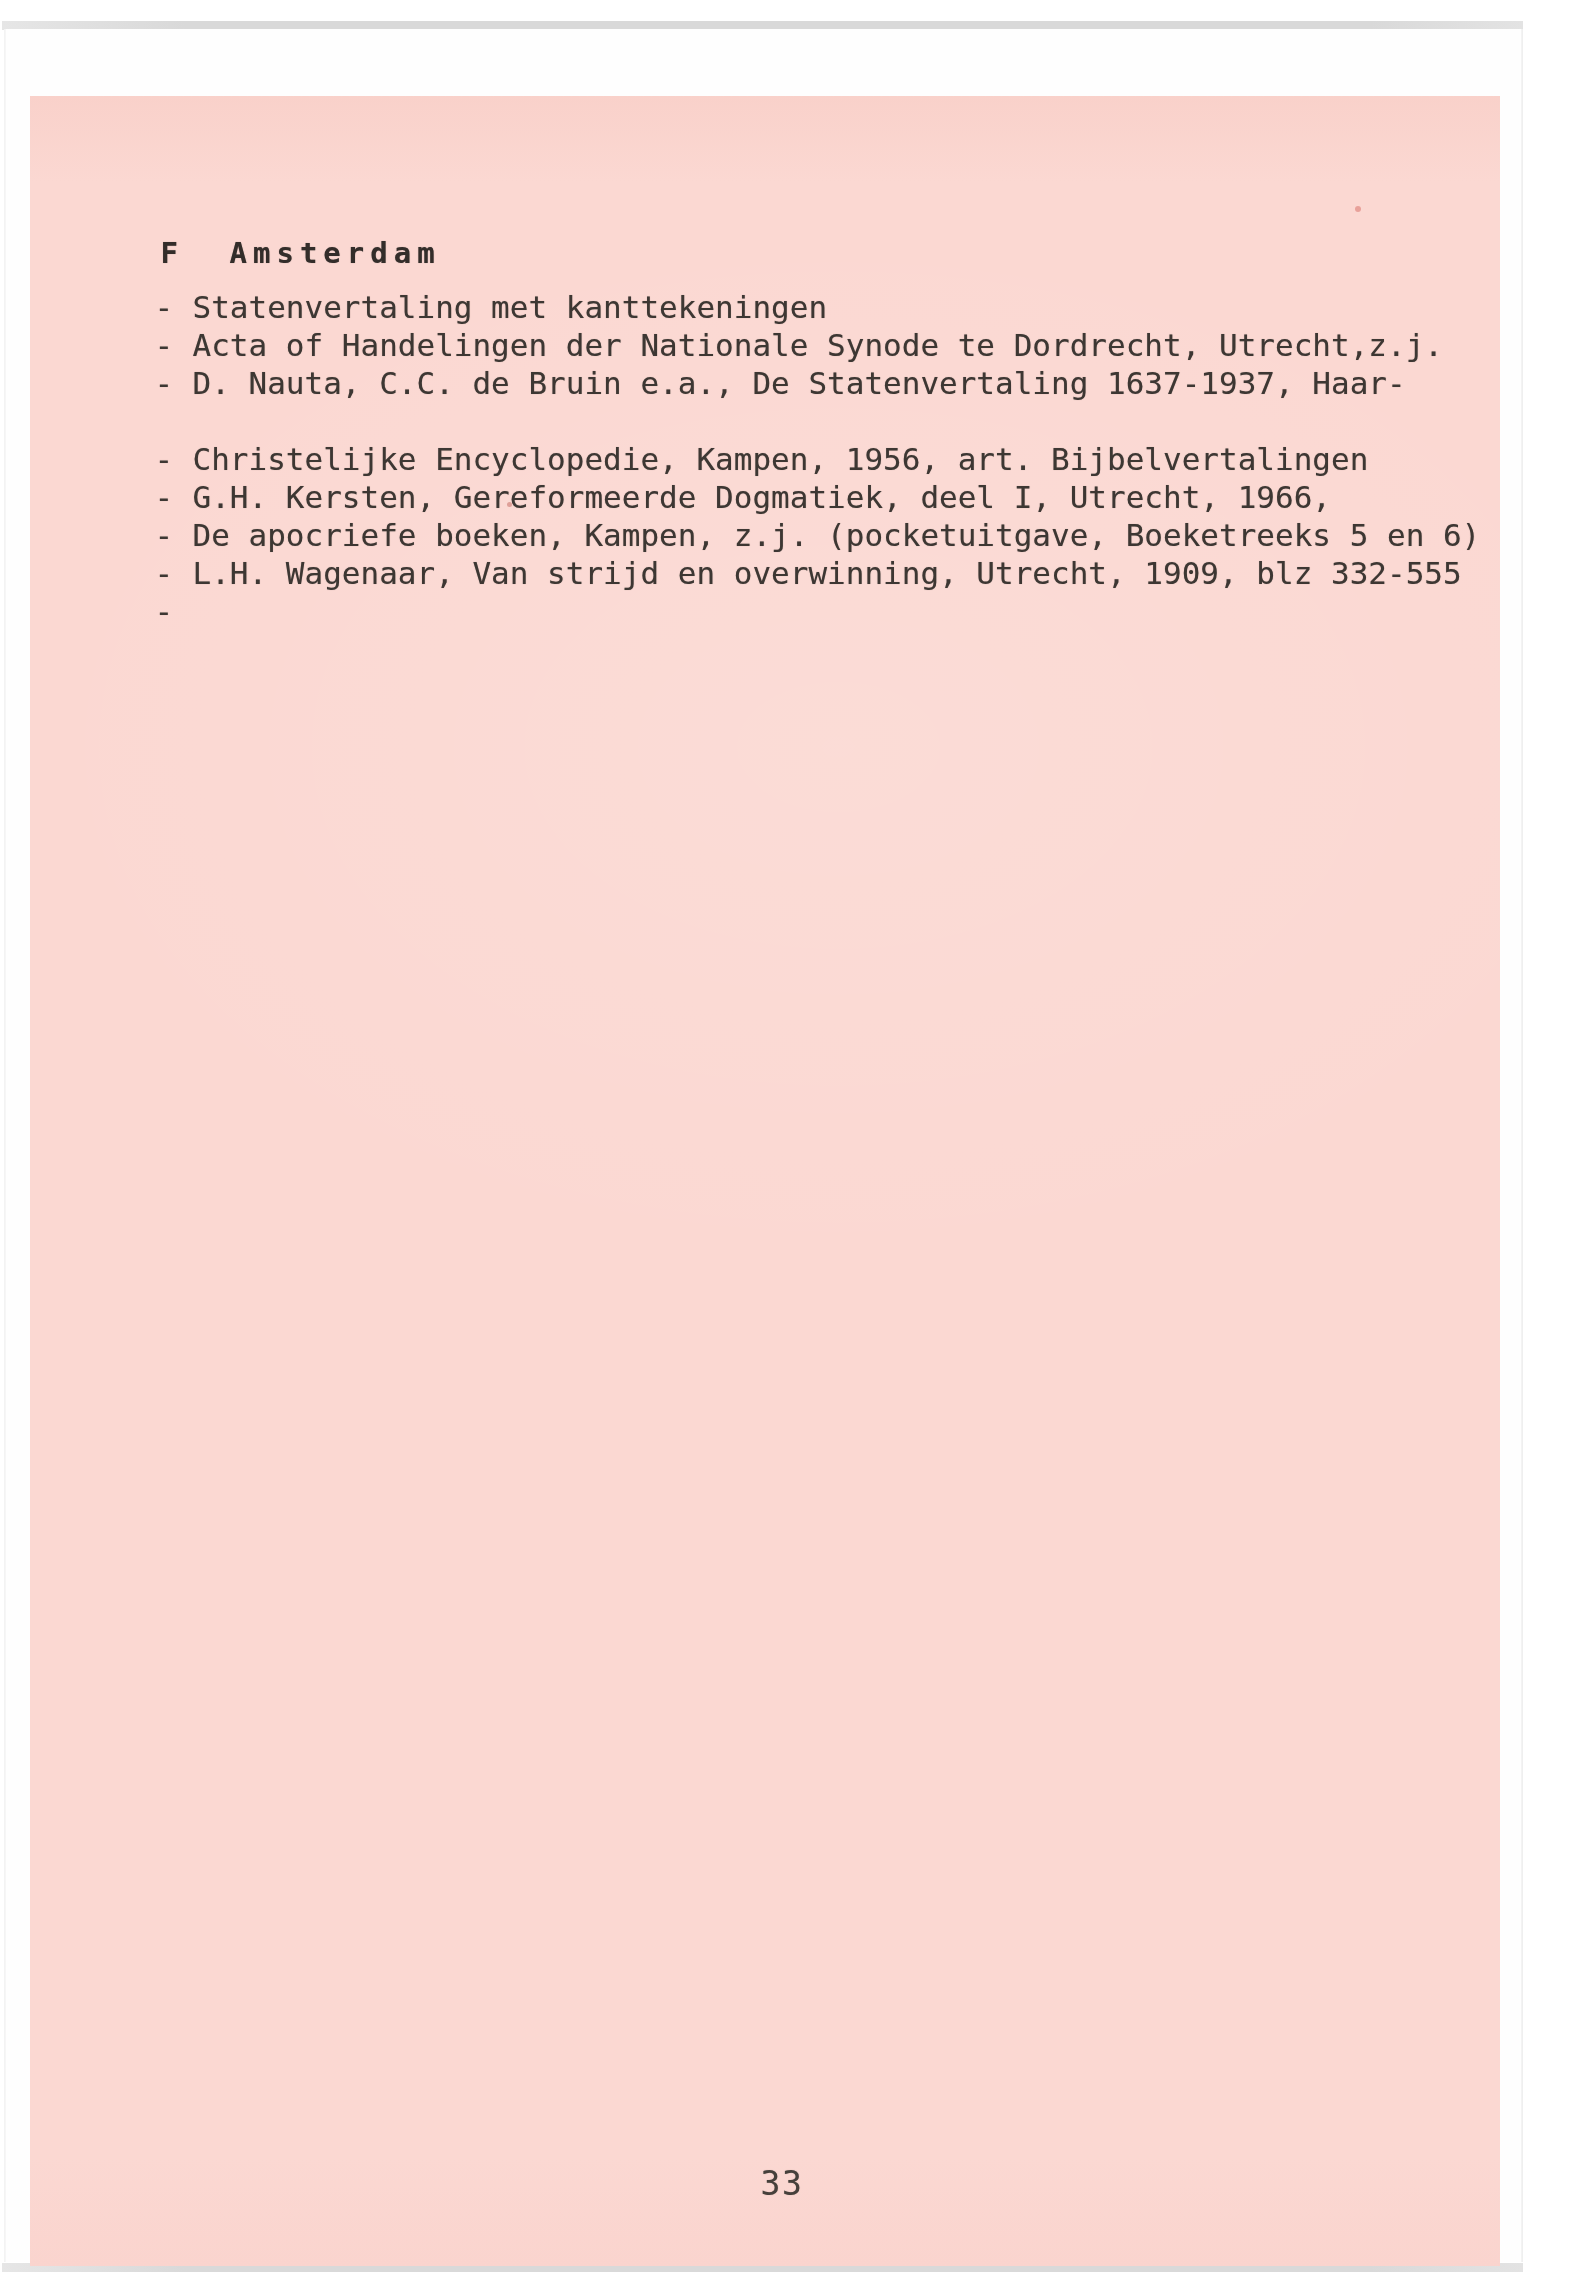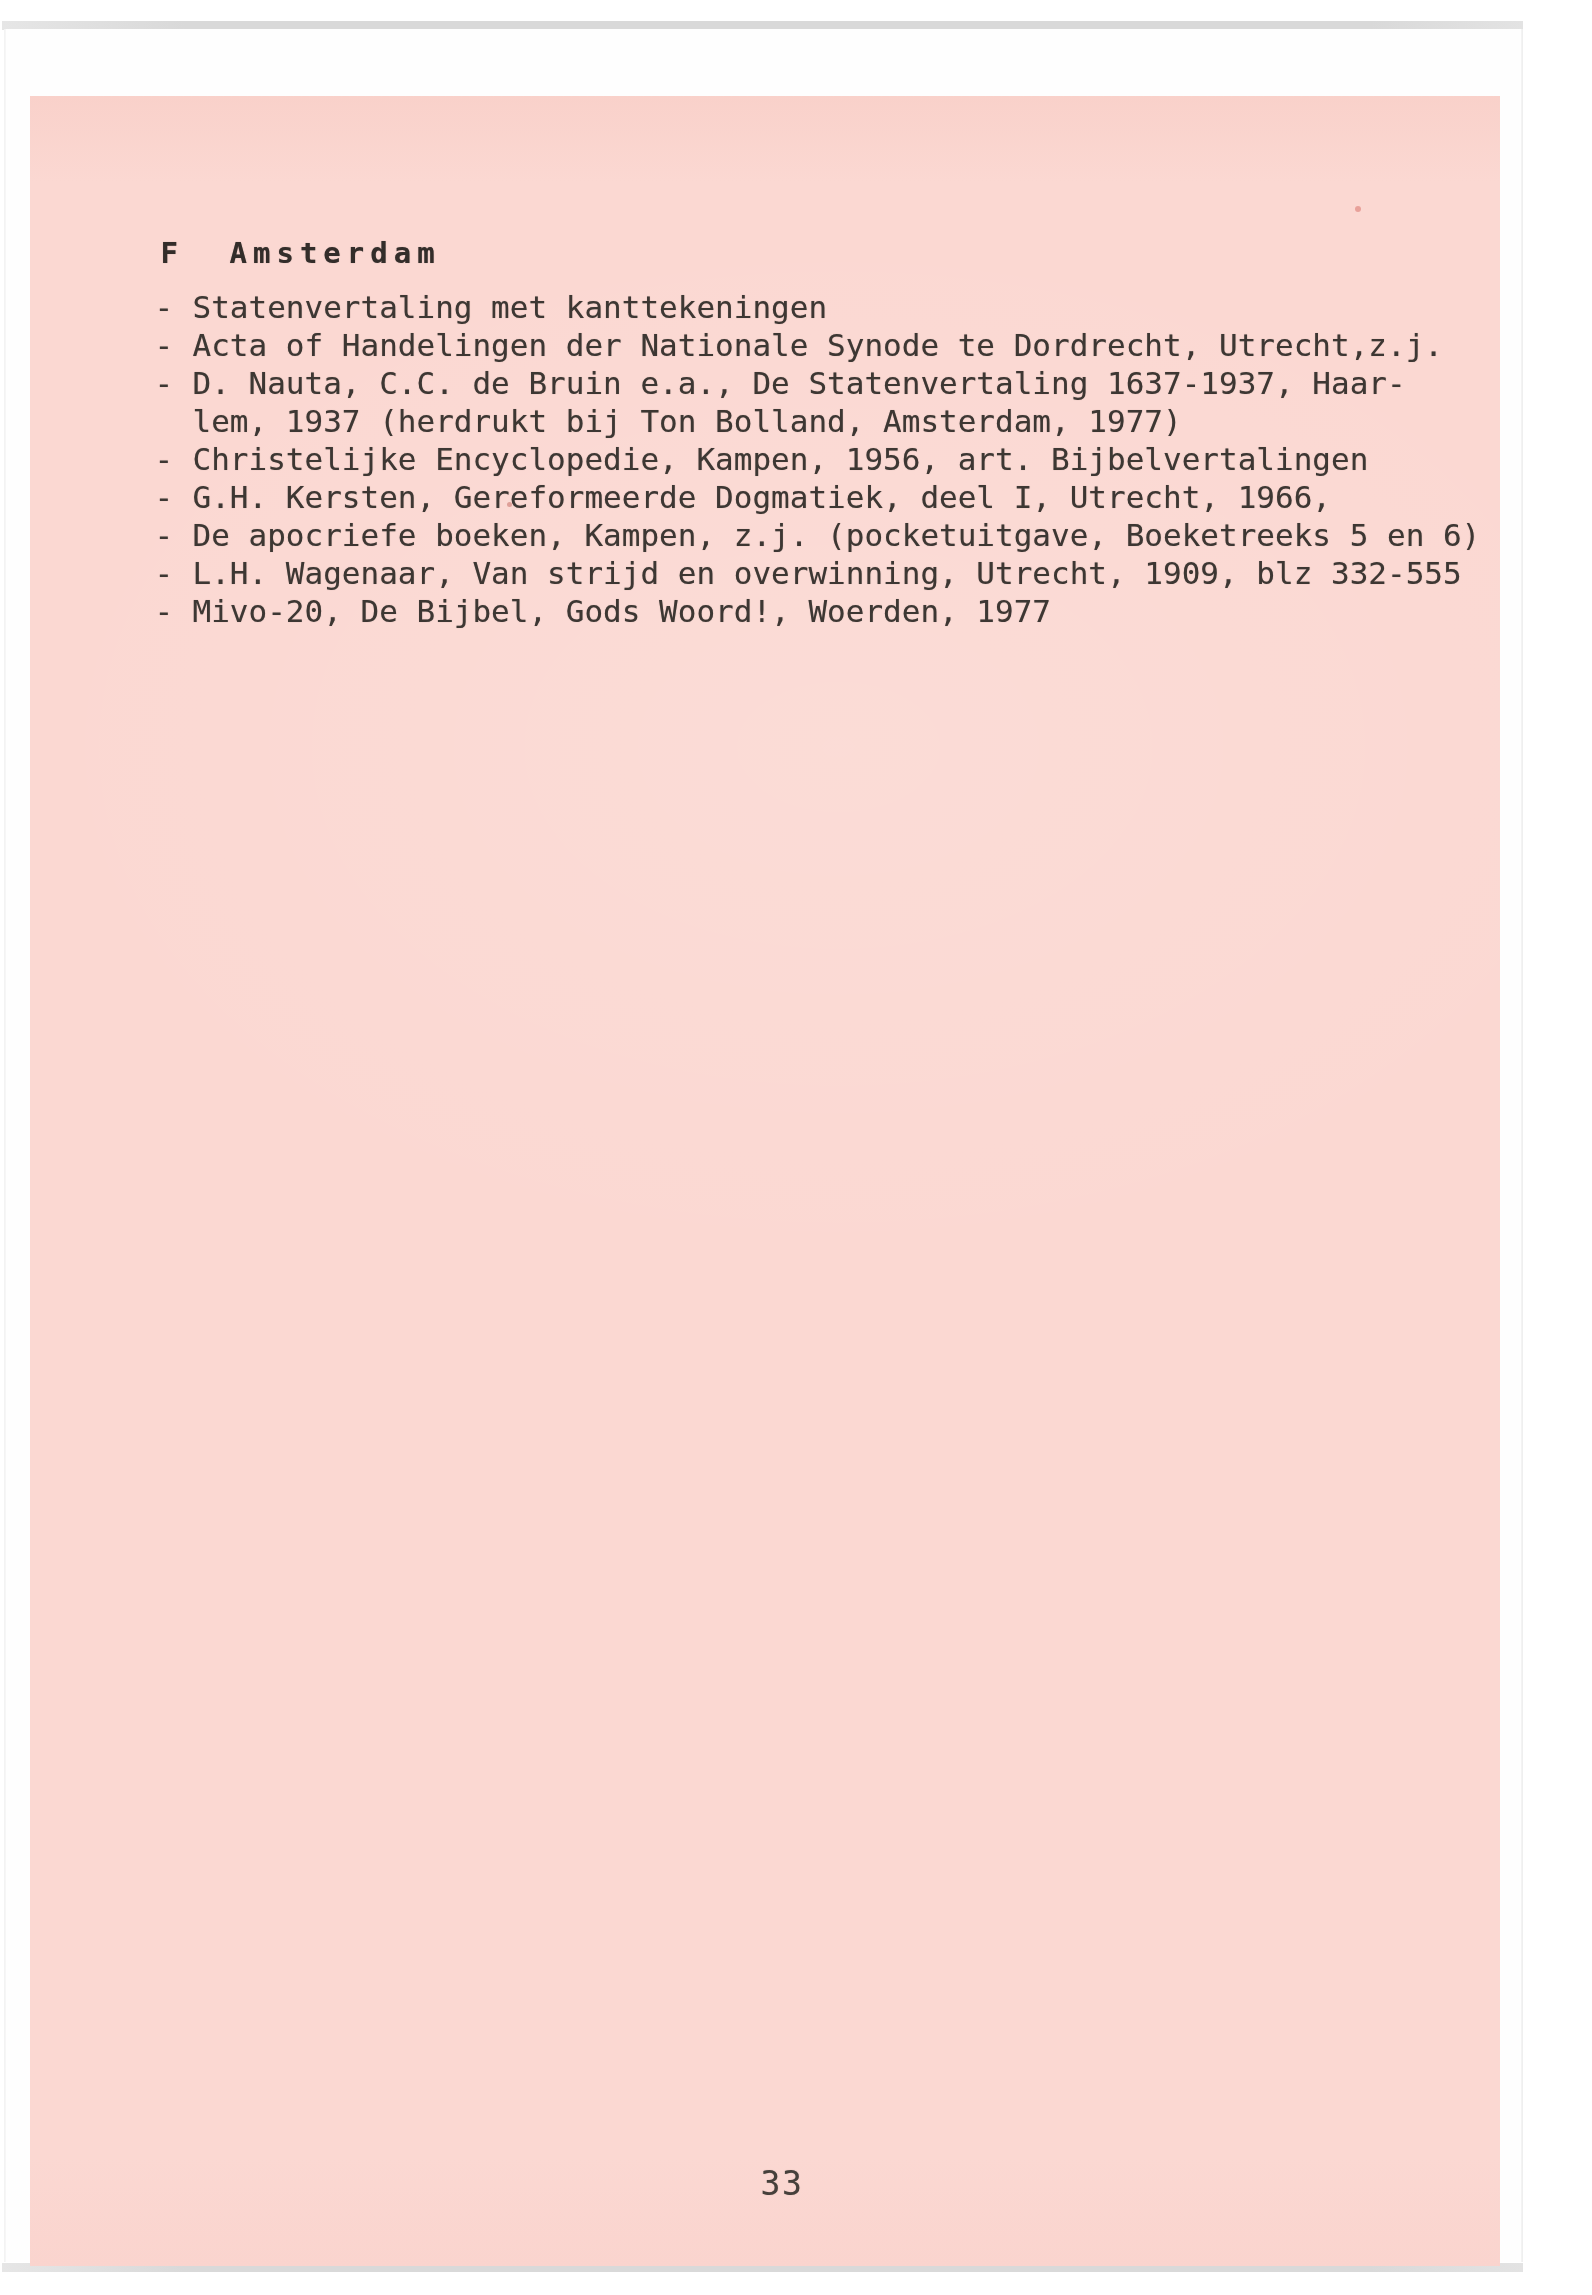--- a/index.html
+++ b/index.html
@@ -142,41 +142,39 @@
         <div class="line">
           <span class="marker">-</span>
           <span class="text">Acta of Handelingen der Nationale Synode te Dordrecht, Utrecht,z.j.</span>
         </div>
         <div class="line">
           <span class="marker">-</span>
           <span class="text">D. Nauta, C.C. de Bruin e.a., De Statenvertaling 1637-1937, Haar-</span>
         </div>
         <div class="line">
           <span class="marker"></span>
-          <span class="text">lem, 1937 (herdrukt bij Ton Bolland, Amsterdam, 1977)</span>
         </div>
         <div class="line">
           <span class="marker">-</span>
           <span class="text">Christelijke Encyclopedie, Kampen, 1956, art. Bijbelvertalingen</span>
         </div>
         <div class="line">
           <span class="marker">-</span>
           <span class="text">G.H. Kersten, Gereformeerde Dogmatiek, deel I, Utrecht, 1966,</span>
         </div>
         <div class="line">
           <span class="marker">-</span>
           <span class="text">De apocriefe boeken, Kampen, z.j. (pocketuitgave, Boeketreeks 5 en 6)</span>
         </div>
         <div class="line">
           <span class="marker">-</span>
           <span class="text">L.H. Wagenaar, Van strijd en overwinning, Utrecht, 1909, blz 332-555</span>
         </div>
         <div class="line">
           <span class="marker">-</span>
-          <span class="text">Mivo-20, De Bijbel, Gods Woord!, Woerden, 1977</span>
         </div>
       </div>
 
       <div class="speck s1"></div>
       <div class="speck s2"></div>
 
       <div class="page-number">33</div>
 
     </div>
   </div>

